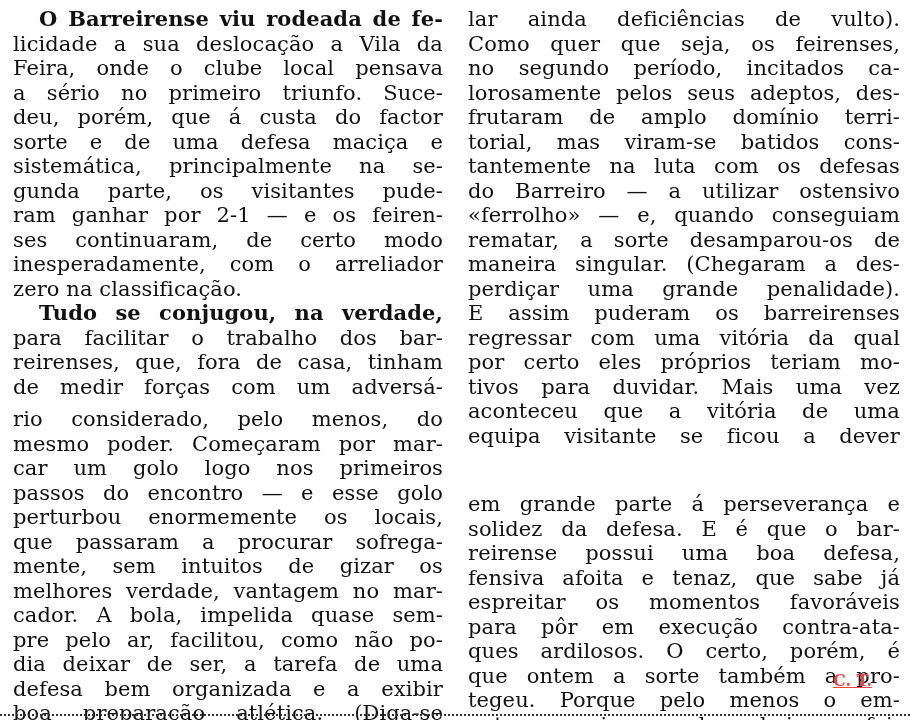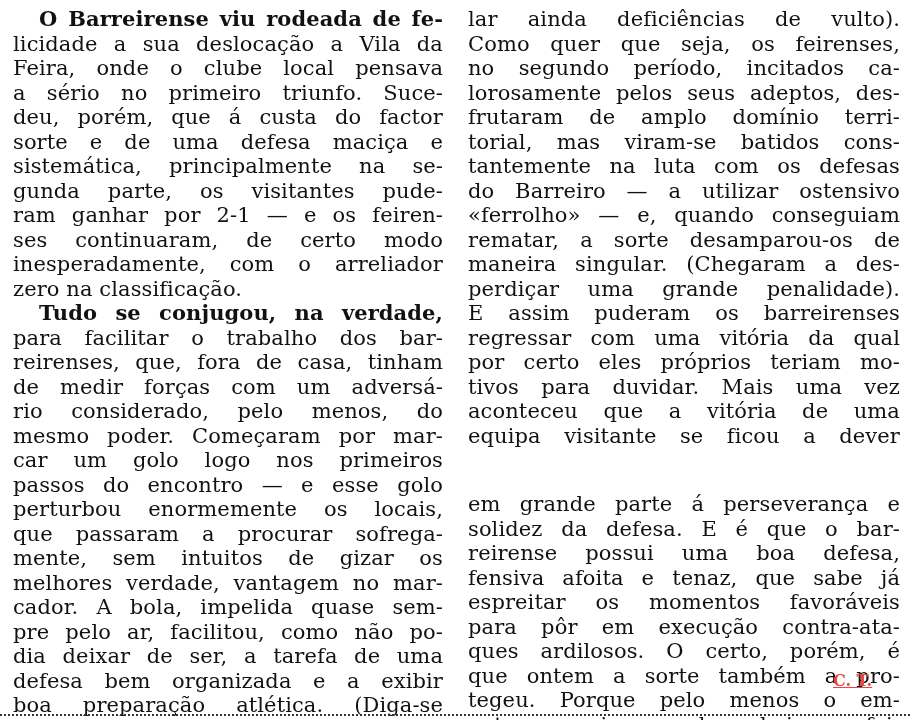--- a/index.html
+++ b/index.html
@@ -50,21 +50,21 @@
       <span class="line" style="display: block;">sistemática, principalmente na se-</span>
       <span class="line" style="display: block;">gunda parte, os visitantes pude-</span>
       <span class="line" style="display: block;">ram ganhar por 2-1 — e os feiren-</span>
       <span class="line" style="display: block;">ses continuaram, de certo modo</span>
       <span class="line" style="display: block;">inesperadamente, com o arreliador</span>
       <span class="line last" style="display: block;">zero na classificação.</span>
       <span class="line indent" style="display: block;">Tudo se conjugou, na verdade,</span>
       <span class="line" style="display: block;">para facilitar o trabalho dos bar-</span>
       <span class="line" style="display: block;">reirenses, que, fora de casa, tinham</span>
       <span class="line" style="display: block;">de medir forças com um adversá-</span>
-      <span class="line" style="display: block;">rio considerado, pelo menos, do</span>
+      <span class="line" style="display: block; margin-top: 8px;">rio considerado, pelo menos, do</span>
       <span class="line" style="display: block;">mesmo poder. Começaram por mar-</span>
       <span class="line" style="display: block;">car um golo logo nos primeiros</span>
       <span class="line" style="display: block;">passos do encontro — e esse golo</span>
       <span class="line" style="display: block;">perturbou enormemente os locais,</span>
       <span class="line" style="display: block;">que passaram a procurar sofrega-</span>
       <span class="line" style="display: block;">mente, sem intuitos de gizar os</span>
       <span class="line" style="display: block;">melhores verdade, vantagem no mar-</span>
       <span class="line" style="display: block;">cador. A bola, impelida quase sem-</span>
       <span class="line" style="display: block;">pre pelo ar, facilitou, como não po-</span>
       <span class="line" style="display: block;">dia deixar de ser, a tarefa de uma</span>

